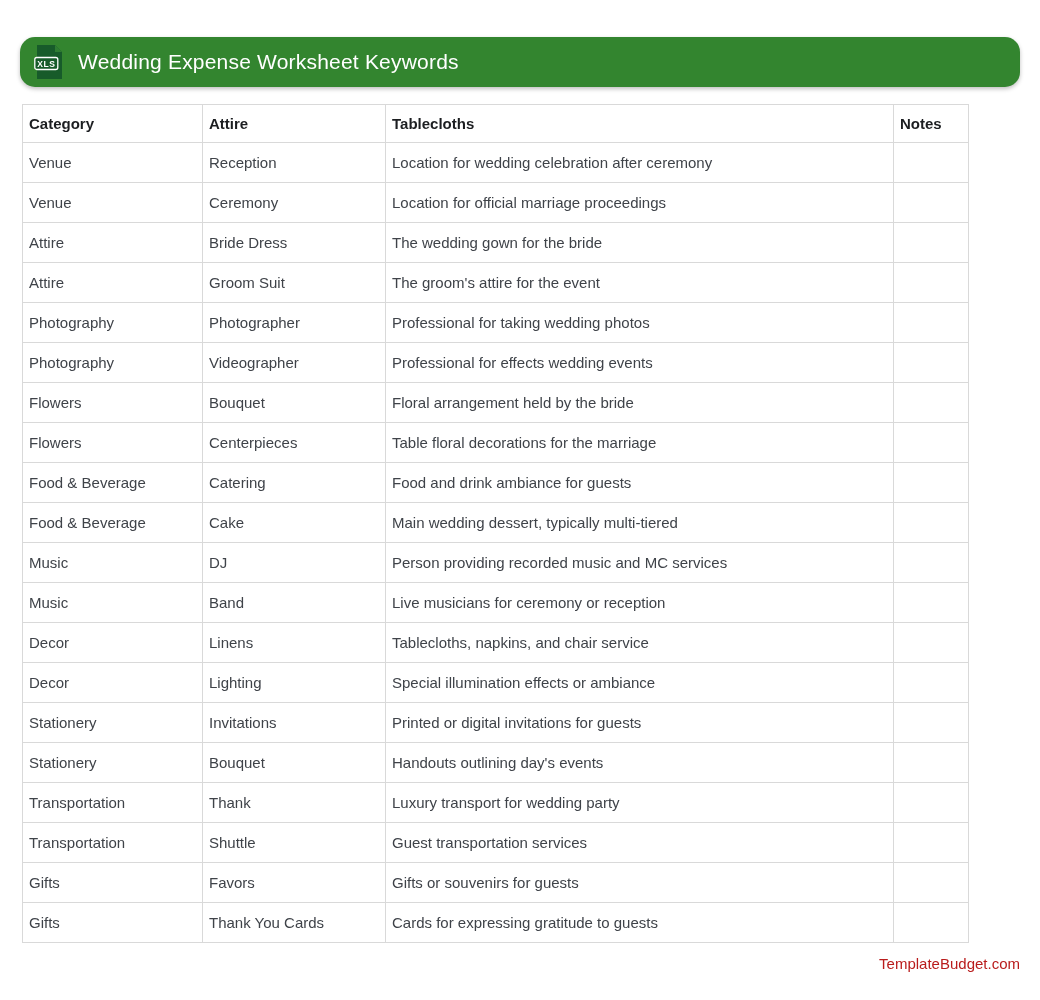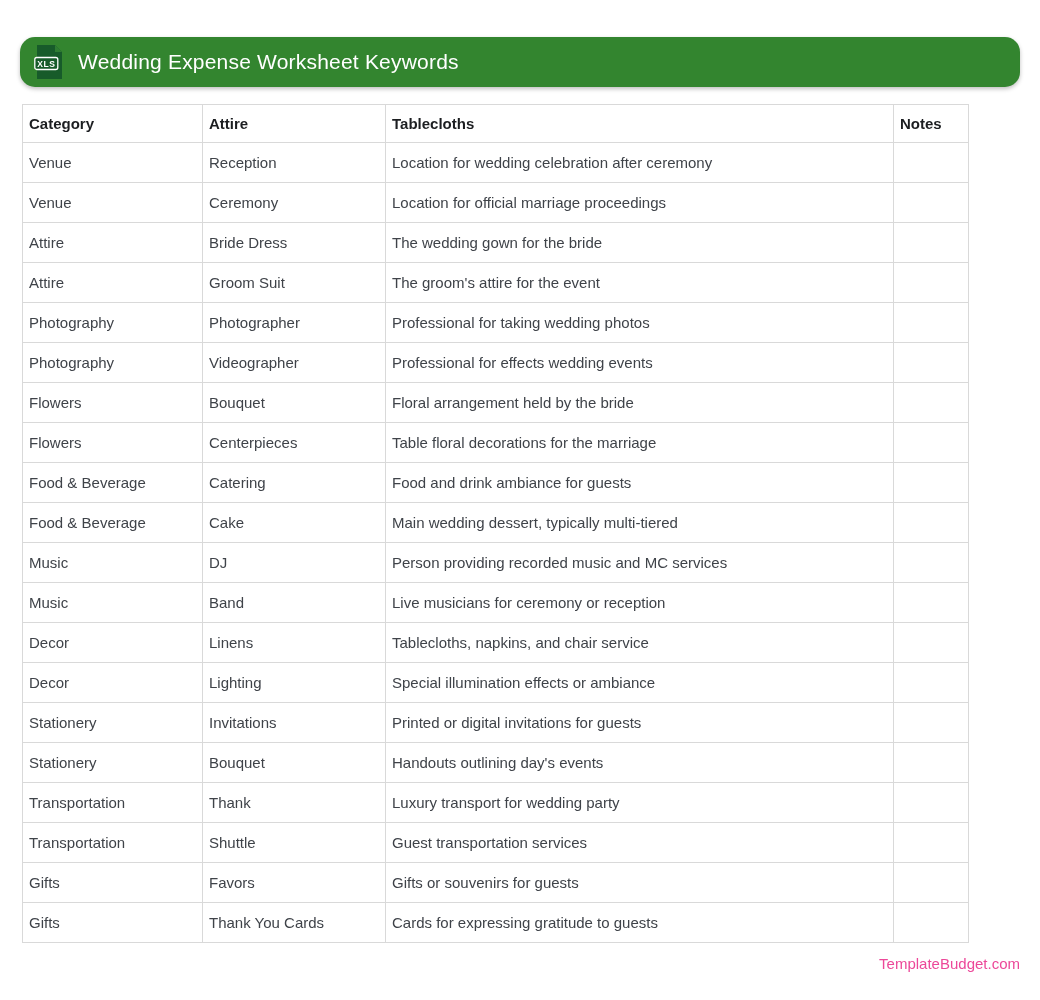--- a/index.html
+++ b/index.html
@@ -73,21 +73,21 @@
   table.keywords td {
     height: 39px;
     color: #3f4349;
   }
   .footer {
     position: absolute;
     top: 955px;
     left: 20px;
     width: 1000px;
     text-align: right;
-    color: #ec4899;
+    color: #b91c1c;
     font-size: 15px;
   }
 </style>
 </head>
 <body>
 
 <div class="page">
 
   <div class="titlebar">
     <span class="icon-wrap">

